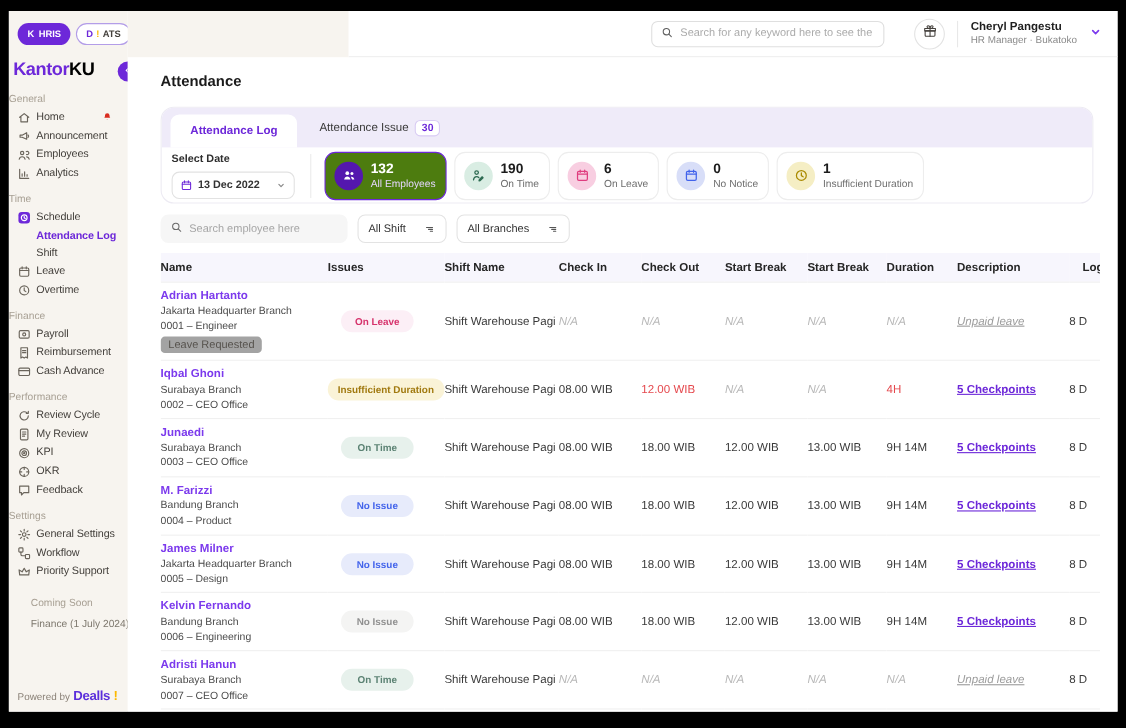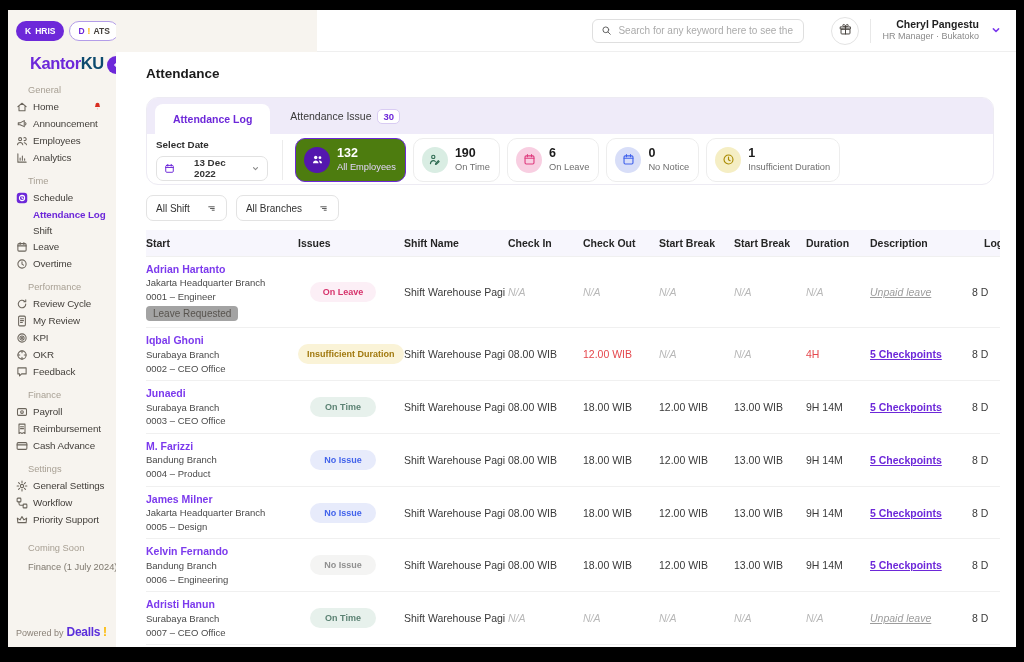--- a/index.html
+++ b/index.html
@@ -9,27 +9,27 @@
 
   
   .sidebar{position:absolute;left:0;top:0;width:108px;height:100%;background:#F7F4EF;z-index:2;overflow:hidden}
   .brand-strip{position:absolute;left:108px;top:0;width:201px;height:42px;background:#F7F4EF;z-index:1}
   .sb-pills{display:flex;gap:5px;padding:11px 0 0 8px}
   .pill-hris{display:flex;align-items:center;gap:4px;background:#6D28D9;color:#fff;font-size:8.5px;
              font-weight:bold;padding:0 9px;height:20px;border-radius:10px;cursor:pointer;white-space:nowrap}
   .pill-ats{display:flex;align-items:center;gap:3px;background:#fff;border:1px solid #B39DE8;color:#44403C;
             font-size:8.5px;font-weight:bold;padding:0 8px;height:20px;border-radius:10px;cursor:pointer;white-space:nowrap}
   .pill-ats .d{color:#6D28D9}.pill-ats .bang{color:#FCB900}
-  .sb-logo{display:flex;align-items:center;padding:13px 0 0 22px;font-size:16.5px;font-weight:bold;letter-spacing:-.4px;white-space:nowrap}
-  .sb-logo .p1{color:#6D28D9}.sb-logo .p2{color:#0c4a6e}
+  .sb-logo{display:flex;align-items:center;padding:13px 0 0 4px;font-size:16.5px;font-weight:bold;letter-spacing:-.4px;white-space:nowrap}
+  .sb-logo .p1{color:#6D28D9}.sb-logo .p2{color:#000000}
   .collapse-btn{position:absolute;left:99px;top:46px;width:18px;height:18px;border-radius:50%;background:#6D28D9;
                 color:#fff;display:flex;align-items:center;justify-content:center;z-index:3;cursor:pointer}
   .collapse-btn svg{width:10px;height:10px}
   .sb-nav{padding-top:2px}
-  .nav-title{font-size:9.3px;color:#A8A094;padding:10px 20px 3px;white-space:nowrap}
+  .nav-title{font-size:9.3px;color:#A8A094;padding:10px 0 3px;white-space:nowrap}
   .nav-item{display:flex;align-items:center;gap:5px;padding:2.5px 8px;font-size:9.8px;color:#44403C;
             white-space:nowrap;cursor:pointer;letter-spacing:-.1px}
   .nav-item.indent{padding-left:25px}
   .nav-item.active .nav-lb{color:#6D28D9;font-weight:bold}
   .nav-ic{width:12px;height:12px;color:#6B655C;display:inline-flex;flex:none}
   .nav-ic svg{width:12px;height:12px}
   .nav-alert{margin-left:auto;margin-right:6px;color:#D92D20;display:inline-flex}
   .nav-alert svg{width:9px;height:9px}
   .sb-coming{padding:15px 20px 0}
   .coming-title{font-size:9.3px;color:#A8A094;margin-bottom:9px}
@@ -43,39 +43,39 @@
           display:flex;align-items:center;justify-content:flex-end;padding-right:14px;gap:11px;z-index:1}
   .search-box{display:flex;align-items:center;gap:6px;width:212px;height:24px;border:1px solid #DFDFDF;border-radius:6px;
               padding:0 8px;margin-right:16px;background:#fff}
   .search-box svg{width:11px;height:11px;color:#5F5F5F;flex:none}
   .search-box input{border:none;outline:none;flex:1;font-size:10px;color:#333;font-family:inherit;background:transparent;min-width:0}
   .search-box input::placeholder{color:#ABABAB}
   .gift-btn{width:28px;height:28px;border:1px solid #E3E3E3;border-radius:50%;display:flex;align-items:center;
             justify-content:center;color:#44403C;cursor:pointer;flex:none}
   .gift-btn svg{width:13px;height:13px}
   .tb-divider{width:1px;height:24px;background:#E8E8E8}
-  .user{line-height:1.3;text-align:right}
+  .user{line-height:1.3;text-align:left}
   .user .un{font-size:10.5px;font-weight:bold;color:#1F1F1F}
   .user .ur{font-size:9px;color:#8A8A8A}
   .user-chev{color:#7C3AED;display:inline-flex;cursor:pointer}
   .user-chev svg{width:12px;height:12px}
 
   
   .main{position:absolute;left:108px;top:42px;right:0;bottom:0;background:#fff}
   .page-title{position:absolute;left:30px;top:14px;font-size:13.5px;font-weight:bold;color:#1B1B1B}
   .section-card{position:absolute;left:30px;top:45px;width:848px;height:88px;border:1px solid #EDEBF3;
                 border-radius:12px;background:#fff;overflow:hidden}
   .tabs{height:36px;background:#EFEBF9;display:flex;align-items:flex-end}
   .tab-active{margin-left:8px;height:30px;background:#fff;border-radius:8px 8px 0 0;display:flex;align-items:center;
               padding:0 18px;font-size:10.5px;font-weight:bold;color:#6D28D9;cursor:pointer}
   .tab-plain{display:flex;align-items:center;gap:6px;height:36px;margin-left:20px;font-size:10.5px;color:#3A3A3A;cursor:pointer}
   .tab-badge{background:#fff;border:1px solid #D9CCF3;color:#6D28D9;font-weight:bold;border-radius:5px;padding:1px 5px;font-size:9.5px}
   .card-body{height:51px;display:flex;align-items:center;padding:0 9px}
   .dg-label{font-size:9.8px;font-weight:bold;color:#2F2F2F;margin-bottom:6px}
-  .date-input{width:112px;height:25px;border:1px solid #E2E2E2;border-radius:7px;display:flex;align-items:center;gap:19px;
+  .date-input{width:112px;height:25px;border:1px solid #E2E2E2;border-radius:7px;display:flex;align-items:center;gap:5px;
               padding:0 7px;font-size:9.8px;font-weight:bold;color:#333;cursor:pointer}
   .date-input .cal{color:#6D28D9;display:inline-flex}
   .date-input svg{width:11px;height:11px}
   .date-input .chev{margin-left:auto;color:#8A8A8A;display:inline-flex}
   .date-input .chev svg{width:9px;height:9px}
   .vdiv{width:1px;height:40px;background:#ECECEC;margin:0 12px 0 14px}
   .stats{display:flex;gap:7px;align-items:center}
   .stat{height:44px;border:1px solid #EDEDED;border-radius:10px;background:#fff;display:flex;align-items:center;
         gap:7px;padding:0 9px 0 8px;white-space:nowrap;cursor:pointer}
   .stat-ic{width:26px;height:26px;border-radius:50%;display:flex;align-items:center;justify-content:center;flex:none}
@@ -226,20 +226,49 @@
             <span class="nav-ic">
               <svg viewBox="0 0 16 16" fill="none" stroke="currentColor" stroke-width="1.4" stroke-linecap="round" stroke-linejoin="round">
                 <circle cx="8" cy="8" r="5.5"></circle>
                 <path d="M8 5v3.2l2 1.3"></path>
               </svg>
             </span>
             <span class="nav-lb">Overtime</span>
           </div>
         </div>
         <div class="nav-section">
+          <div class="nav-title">Finance</div>
+          <div class="nav-item">
+            <span class="nav-ic">
+              <svg viewBox="0 0 16 16" fill="none" stroke="currentColor" stroke-width="1.4" stroke-linecap="round" stroke-linejoin="round">
+                <rect x="2" y="3.5" width="12" height="9" rx="1.5"></rect>
+                <circle cx="8" cy="8" r="1.8"></circle>
+              </svg>
+            </span>
+            <span class="nav-lb">Payroll</span>
+          </div>
+          <div class="nav-item">
+            <span class="nav-ic">
+              <svg viewBox="0 0 16 16" fill="none" stroke="currentColor" stroke-width="1.4" stroke-linecap="round" stroke-linejoin="round">
+                <path d="M4 1.5h8V14l-2-1.2L8 14l-2-1.2L4 14zM6 5h4M6 7.5h4"></path>
+              </svg>
+            </span>
+            <span class="nav-lb">Reimbursement</span>
+          </div>
+          <div class="nav-item">
+            <span class="nav-ic">
+              <svg viewBox="0 0 16 16" fill="none" stroke="currentColor" stroke-width="1.4" stroke-linecap="round" stroke-linejoin="round">
+                <rect x="1.5" y="3.5" width="13" height="9" rx="1.5"></rect>
+                <path d="M1.5 6.5h13"></path>
+              </svg>
+            </span>
+            <span class="nav-lb">Cash Advance</span>
+          </div>
+        </div>
+        <div class="nav-section">
           <div class="nav-title">Performance</div>
           <div class="nav-item">
             <span class="nav-ic">
               <svg viewBox="0 0 16 16" fill="none" stroke="currentColor" stroke-width="1.4" stroke-linecap="round" stroke-linejoin="round">
                 <path d="M13 8a5 5 0 1 1-1.5-3.5M13 2.5v2.5h-2.5"></path>
               </svg>
             </span>
             <span class="nav-lb">Review Cycle</span>
           </div>
           <div class="nav-item">
@@ -270,49 +299,20 @@
             </span>
             <span class="nav-lb">OKR</span>
           </div>
           <div class="nav-item">
             <span class="nav-ic">
               <svg viewBox="0 0 16 16" fill="none" stroke="currentColor" stroke-width="1.4" stroke-linecap="round" stroke-linejoin="round">
                 <path d="M2.5 2.5h11v8h-6l-2.8 2.8V10.5H2.5z"></path>
               </svg>
             </span>
             <span class="nav-lb">Feedback</span>
-          </div>
-        </div>
-        <div class="nav-section">
-          <div class="nav-title">Finance</div>
-          <div class="nav-item">
-            <span class="nav-ic">
-              <svg viewBox="0 0 16 16" fill="none" stroke="currentColor" stroke-width="1.4" stroke-linecap="round" stroke-linejoin="round">
-                <rect x="2" y="3.5" width="12" height="9" rx="1.5"></rect>
-                <circle cx="8" cy="8" r="1.8"></circle>
-              </svg>
-            </span>
-            <span class="nav-lb">Payroll</span>
-          </div>
-          <div class="nav-item">
-            <span class="nav-ic">
-              <svg viewBox="0 0 16 16" fill="none" stroke="currentColor" stroke-width="1.4" stroke-linecap="round" stroke-linejoin="round">
-                <path d="M4 1.5h8V14l-2-1.2L8 14l-2-1.2L4 14zM6 5h4M6 7.5h4"></path>
-              </svg>
-            </span>
-            <span class="nav-lb">Reimbursement</span>
-          </div>
-          <div class="nav-item">
-            <span class="nav-ic">
-              <svg viewBox="0 0 16 16" fill="none" stroke="currentColor" stroke-width="1.4" stroke-linecap="round" stroke-linejoin="round">
-                <rect x="1.5" y="3.5" width="13" height="9" rx="1.5"></rect>
-                <path d="M1.5 6.5h13"></path>
-              </svg>
-            </span>
-            <span class="nav-lb">Cash Advance</span>
           </div>
         </div>
         <div class="nav-section">
           <div class="nav-title">Settings</div>
           <div class="nav-item">
             <span class="nav-ic">
               <svg viewBox="0 0 16 16" fill="none" stroke="currentColor" stroke-width="1.4" stroke-linecap="round" stroke-linejoin="round">
                 <circle cx="8" cy="8" r="2.2"></circle>
                 <path d="M8 1.5v2M8 12.5v2M1.5 8h2M12.5 8h2M3.4 3.4l1.4 1.4M11.2 11.2l1.4 1.4M12.6 3.4l-1.4 1.4M4.8 11.2l-1.4 1.4"></path>
               </svg>
@@ -467,20 +467,27 @@
               <span class="stat-t">
                 <span class="stat-v">1</span>
                 <span class="stat-l">Insufficient Duration</span>
               </span>
             </div>
           </div>
       </div>
     </div>
 
     <div class="filter-row">
+      <div class="emp-search">
+        <span><svg viewBox="0 0 16 16" fill="none" stroke="currentColor" stroke-width="1.4" stroke-linecap="round">
+              <circle cx="7" cy="7" r="4.2"></circle>
+              <path d="M10.2 10.2 13.5 13.5"></path>
+            </svg></span>
+        <input type="text" placeholder="Search employee here" style="">
+      </div>
 
     <div class="dd">
           <span>All Shift</span>
           <span class="dd-ic">
             <svg viewBox="0 0 16 16" fill="none" stroke="currentColor" stroke-width="1.4" stroke-linecap="round" stroke-linejoin="round">
               <path d="M4 5.5h8M6.5 8h5.5M9 10.5h3"></path>
             </svg>
           </span>
         </div>
         <div class="dd">
@@ -502,21 +509,21 @@
             <col style="width:75px">
           <col style="width:76px">
             <col style="width:75px">
             <col style="width:72px">
             <col style="width:64px">
           <col style="width:102px">
             <col style="width:90px">
         </colgroup>
         <thead>
             <tr>
-              <th>Start</th>
+              <th>Name</th>
               <th>Issues</th>
               <th>Shift Name</th>
               <th>Check In</th>
               <th>Check Out</th>
               <th>Start Break</th>
               <th>Start Break</th>
               <th>Duration</th>
               <th>Description</th>
               <th class="c-log">Log</th>
             </tr>

